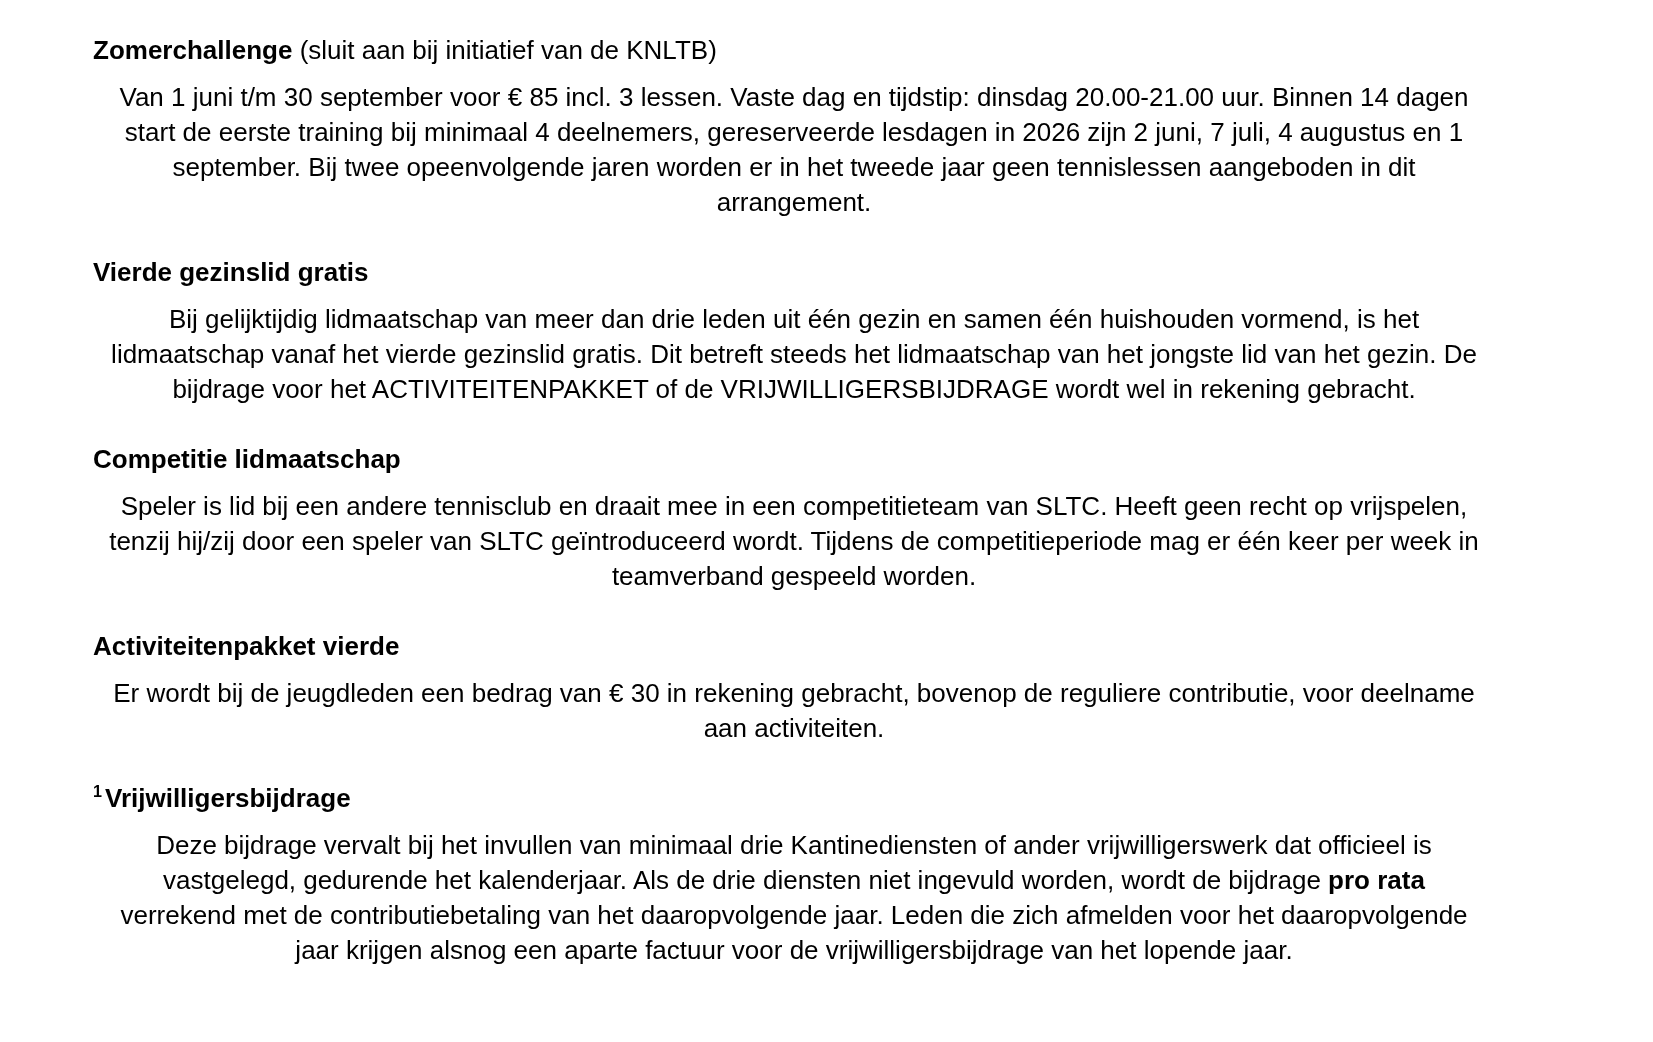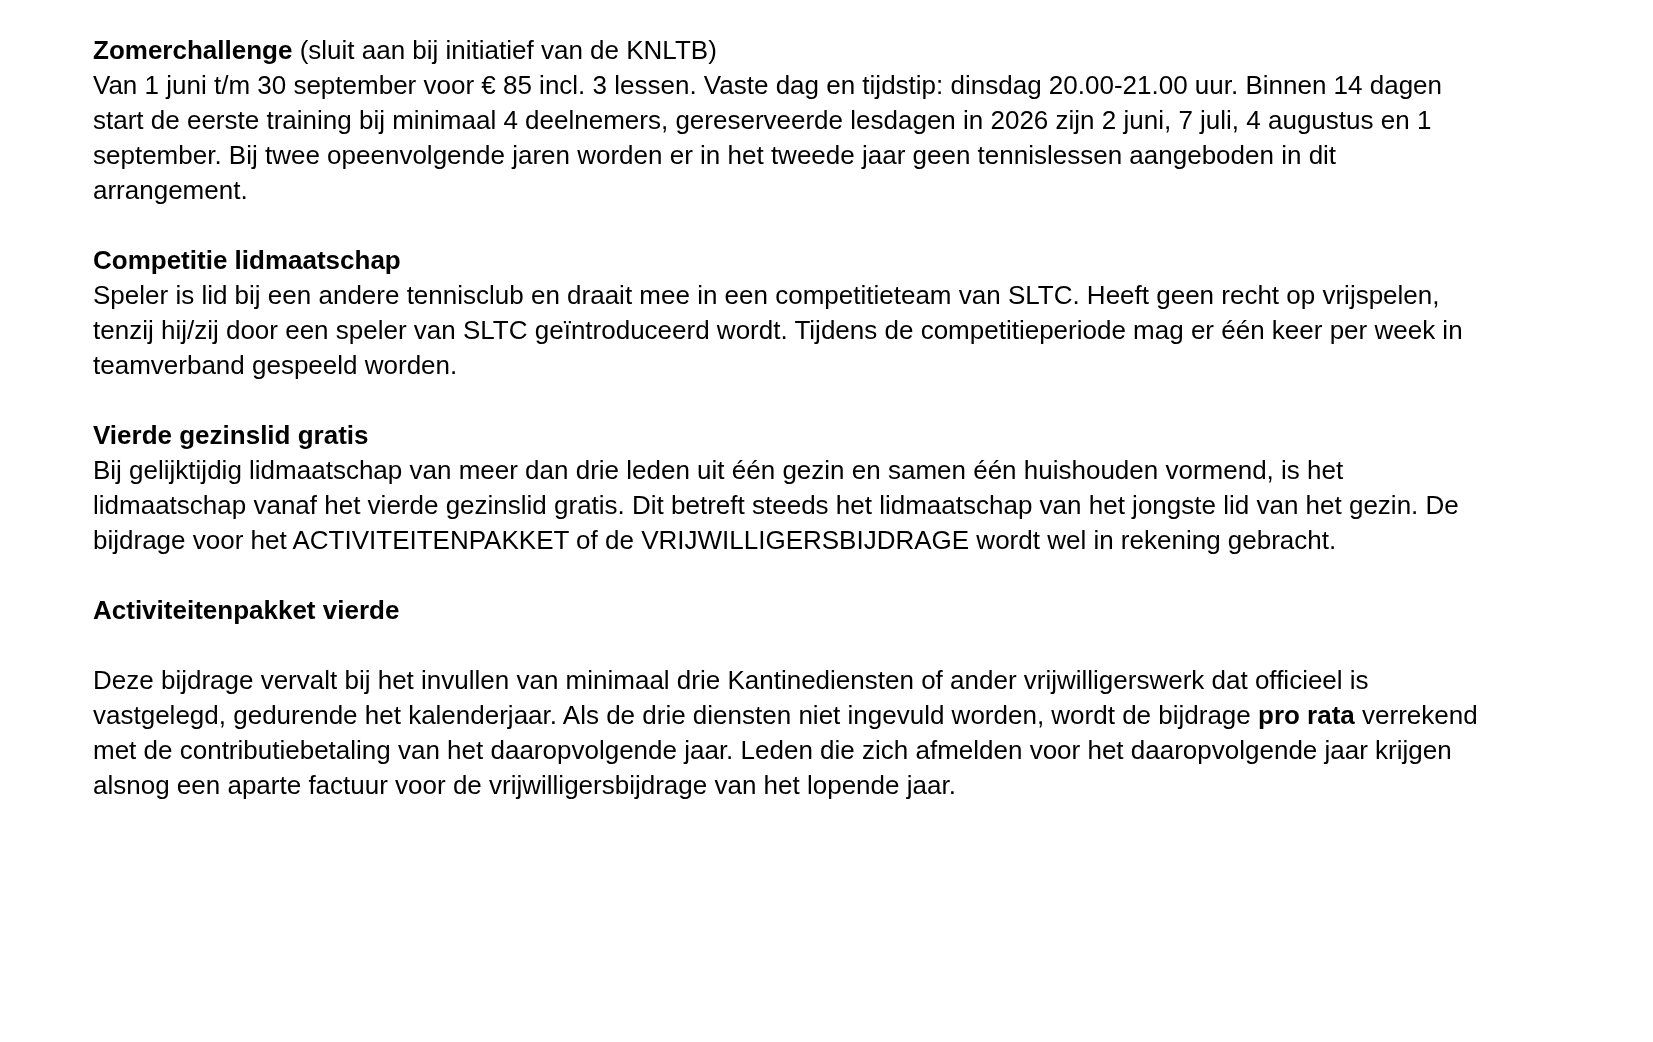--- a/index.html
+++ b/index.html
@@ -25,50 +25,53 @@
   }
   .heading-line {
     margin: 0;
   }
   .b {
     font-weight: 700;
   }
   .u {
   }
   p.body {
-    margin: 0;
+    margin: 12px;
+    text-align: center;
   }
   sup.fnref {
     font-size: 0.62em;
     vertical-align: super;
     line-height: 0;
     margin-right: 3px;
   }
 </style>
 </head>
 <body>
 
 <div class="page">
 
   <section class="sec">
     <div class="heading-line"><span class="b">Zomerchallenge</span><span> (sluit aan bij initiatief van de KNLTB)</span></div>
     <p class="body">Van 1 juni t/m 30 september voor € 85 incl. 3 lessen. Vaste dag en tijdstip: dinsdag 20.00-21.00 uur. Binnen 14 dagen start de eerste training bij minimaal 4 deelnemers, gereserveerde lesdagen in 2026 zijn 2 juni, 7 juli, 4 augustus en 1 september. Bij twee opeenvolgende jaren worden er in het tweede jaar geen tennislessen aangeboden in dit arrangement.</p>
   </section>
 
   <section class="sec">
+    <div class="heading-line b">Vierde gezinslid gratis</div>
+    <p class="body">Bij gelijktijdig lidmaatschap van meer dan drie leden uit één gezin en samen één huishouden vormend, is het lidmaatschap vanaf het vierde gezinslid gratis. Dit betreft steeds het lidmaatschap van het jongste lid van het gezin. De bijdrage voor het ACTIVITEITENPAKKET of de VRIJWILLIGERSBIJDRAGE wordt wel in rekening gebracht.</p>
+  </section>
+
+  <section class="sec">
     <div class="heading-line b">Competitie lidmaatschap</div>
     <p class="body">Speler is lid bij een andere tennisclub en draait mee in een competitieteam van SLTC. Heeft geen recht op vrijspelen, tenzij hij/zij door een speler van SLTC geïntroduceerd wordt. Tijdens de competitieperiode mag er één keer per week in teamverband gespeeld worden.</p>
   </section>
 
   <section class="sec">
-    <div class="heading-line b">Vierde gezinslid gratis</div>
-    <p class="body">Bij gelijktijdig lidmaatschap van meer dan drie leden uit één gezin en samen één huishouden vormend, is het lidmaatschap vanaf het vierde gezinslid gratis. Dit betreft steeds het lidmaatschap van het jongste lid van het gezin. De bijdrage voor het ACTIVITEITENPAKKET of de VRIJWILLIGERSBIJDRAGE wordt wel in rekening gebracht.</p>
+    <div class="heading-line b">Activiteitenpakket vierde</div>
+    <p class="body">Er wordt bij de jeugdleden een bedrag van € 30 in rekening gebracht, bovenop de reguliere contributie, voor deelname aan activiteiten.</p>
   </section>
 
   <section class="sec">
-    <div class="heading-line b">Activiteitenpakket vierde</div>
-  </section>
-
-  <section class="sec">
+    <div class="heading-line b"><sup class="fnref">1</sup><span>Vrijwilligersbijdrage</span></div>
     <p class="body"><span>Deze bijdrage vervalt bij het invullen van minimaal drie Kantinediensten of ander vrijwilligerswerk dat officieel is vastgelegd, gedurende het kalenderjaar. Als de drie diensten niet ingevuld worden, wordt de bijdrage </span><span class="b u">pro rata</span><span> verrekend met de contributiebetaling van het daaropvolgende jaar. Leden die zich afmelden voor het daaropvolgende jaar krijgen alsnog een aparte factuur voor de vrijwilligersbijdrage van het lopende jaar.</span></p>
   </section>
 
 </div>
 
 </body></html>

